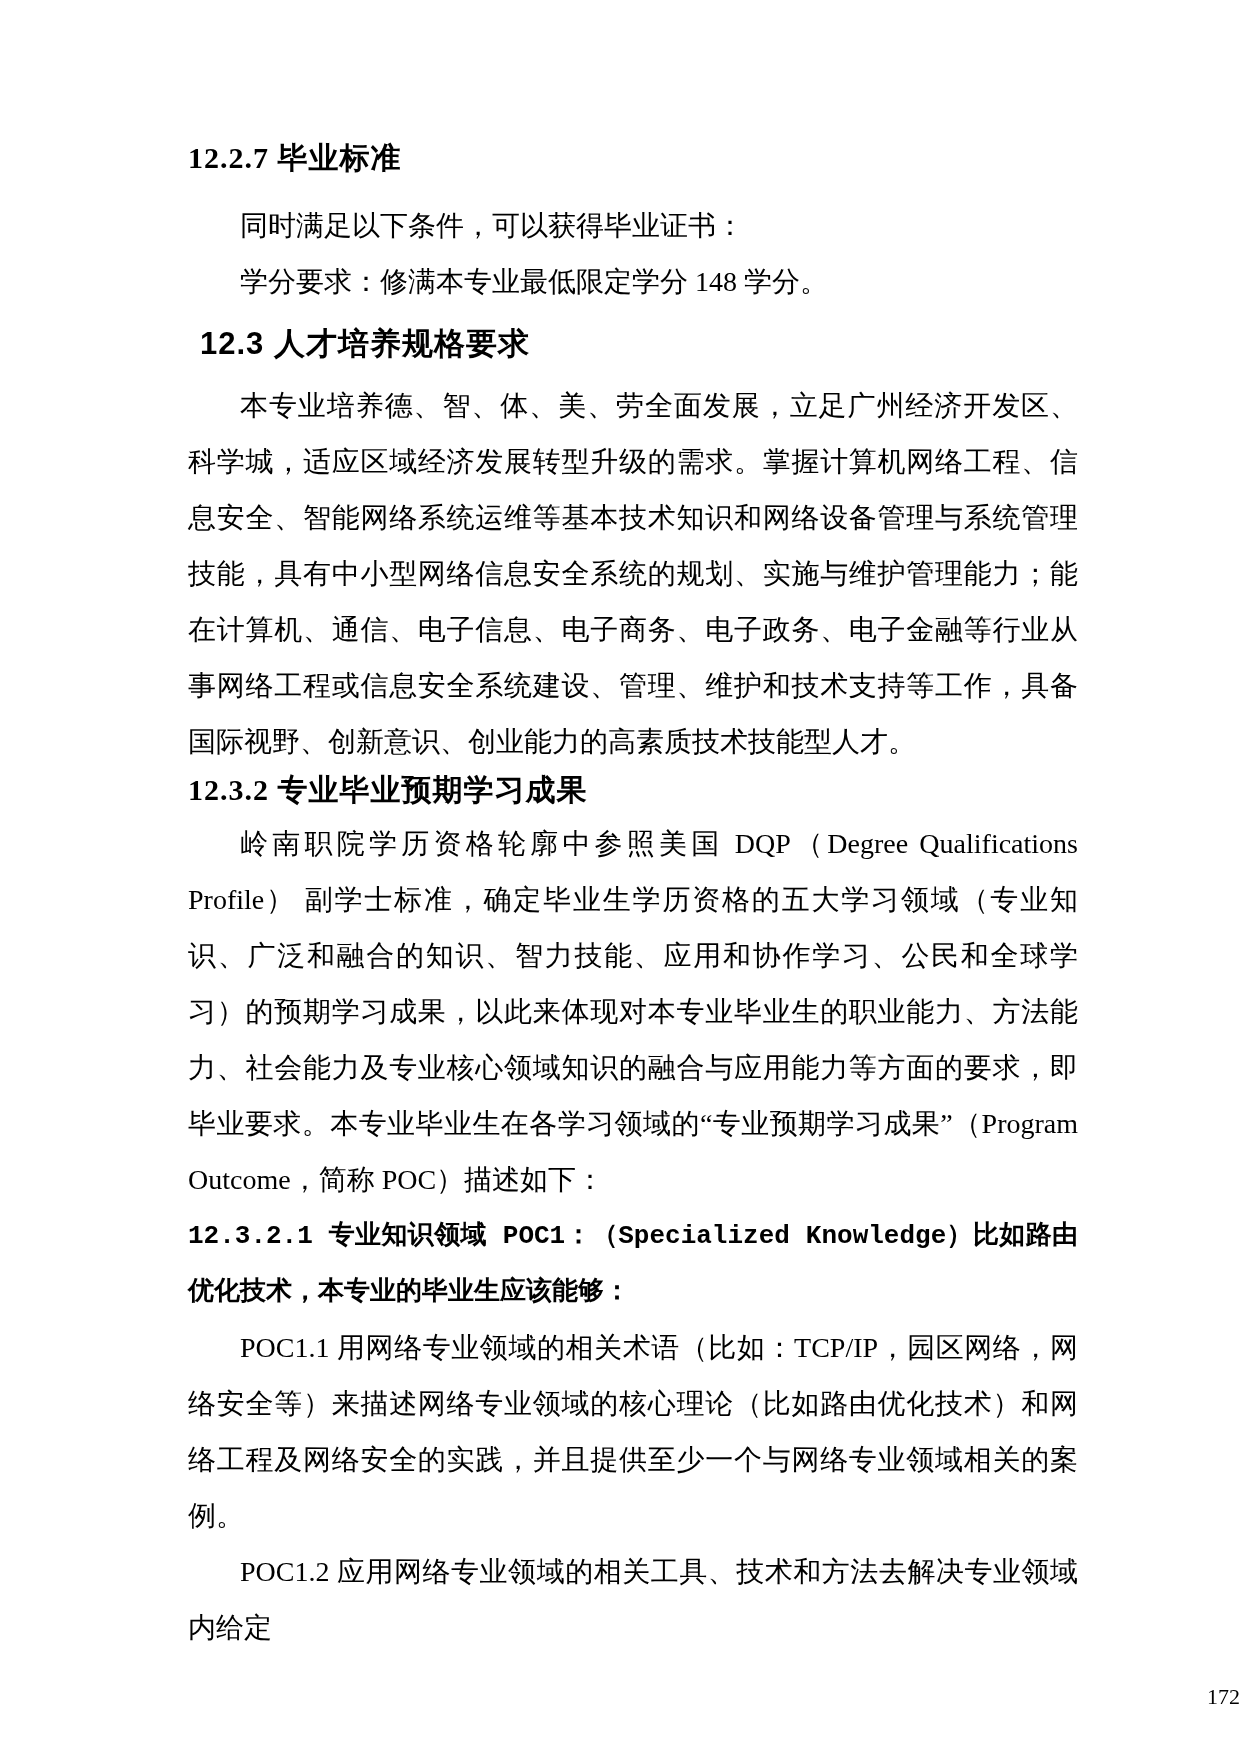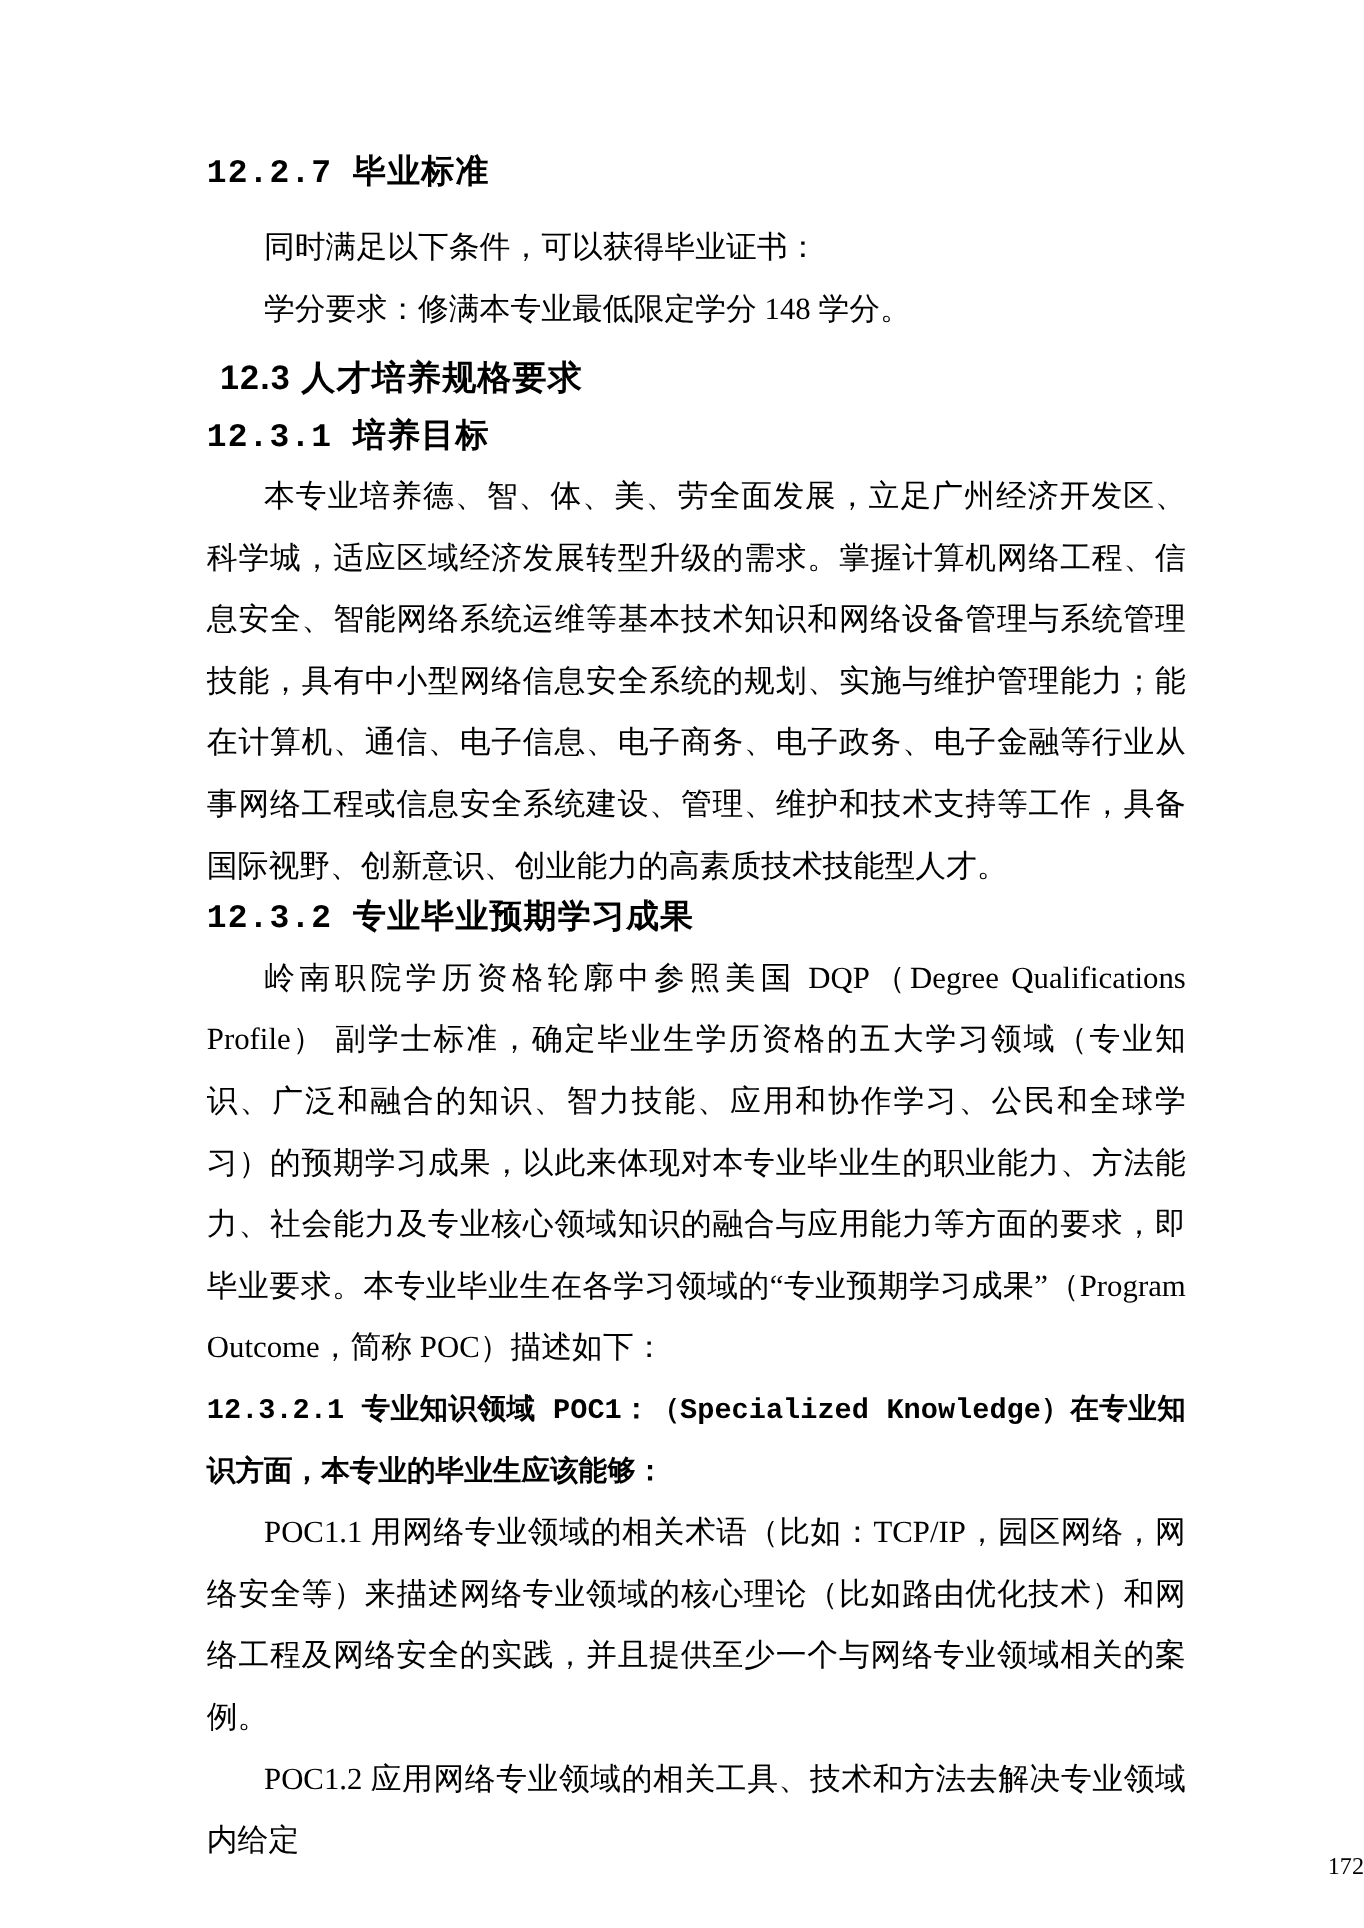--- a/index.html
+++ b/index.html
@@ -20,21 +20,21 @@
   }
   .h2 {
     font-family: "Liberation Sans", "DejaVu Sans", sans-serif;
     font-weight: bold;
     font-size: 31px;
     line-height: 44px;
     margin: 12px;
     letter-spacing: 1px;
   }
   .h3 {
-    font-family: Liberation Mono, monospace;
+    font-family: Liberation Serif, serif;
     font-weight: bold;
     font-size: 30px;
     line-height: 40px;
     margin: 0;
     letter-spacing: 1px;
   }
   .h3-top {
     margin-bottom: 20px;
   }
   .h3-mid {
@@ -73,29 +73,28 @@
 
   <h3 class="h3 h3-top">12.2.7 毕业标准</h3>
 
   <p class="body-p">同时满足以下条件，可以获得毕业证书：</p>
 
   <p class="body-p">学分要求：修满本专业最低限定学分 148 学分。</p>
 
 
   <h2 class="h2">12.3 人才培养规格要求</h2>
 
-  <h3 class="h3 h3-mid">12.3.1 培养目标</h3>
 
   <p class="body-p">本专业培养德、智、体、美、劳全面发展，立足广州经济开发区、科学城，适应区域经济发展转型升级的需求。掌握计算机网络工程、信息安全、智能网络系统运维等基本技术知识和网络设备管理与系统管理技能，具有中小型网络信息安全系统的规划、实施与维护管理能力；能在计算机、通信、电子信息、电子商务、电子政务、电子金融等行业从事网络工程或信息安全系统建设、管理、维护和技术支持等工作，具备国际视野、创新意识、创业能力的高素质技术技能型人才。</p>
 
   <h3 class="h3 h3-mid">12.3.2 专业毕业预期学习成果</h3>
 
   <p class="body-p">岭南职院学历资格轮廓中参照美国 DQP（Degree Qualifications Profile） 副学士标准，确定毕业生学历资格的五大学习领域（专业知识、广泛和融合的知识、智力技能、应用和协作学习、公民和全球学习）的预期学习成果，以此来体现对本专业毕业生的职业能力、方法能力、社会能力及专业核心领域知识的融合与应用能力等方面的要求，即毕业要求。本专业毕业生在各学习领域的“专业预期学习成果”（Program Outcome，简称 POC）描述如下：</p>
 
-  <h4 class="h4">12.3.2.1 专业知识领域 POC1：（Specialized Knowledge）在专业知识方面，本专业的毕业生应该能够：</h4>
+  <h4 class="h4">12.3.2.1 专业知识领域 POC1：（Specialized Knowledge）比如路由优化技术，本专业的毕业生应该能够：</h4>
 
   <p class="body-p">POC1.1 用网络专业领域的相关术语（比如：TCP/IP，园区网络，网络安全等）来描述网络专业领域的核心理论（比如路由优化技术）和网络工程及网络安全的实践，并且提供至少一个与网络专业领域相关的案例。</p>
 
   <p class="body-p">POC1.2 应用网络专业领域的相关工具、技术和方法去解决专业领域内给定</p>
 
   <div class="page-number">172</div>
 
 </div>
 
 </body></html>

